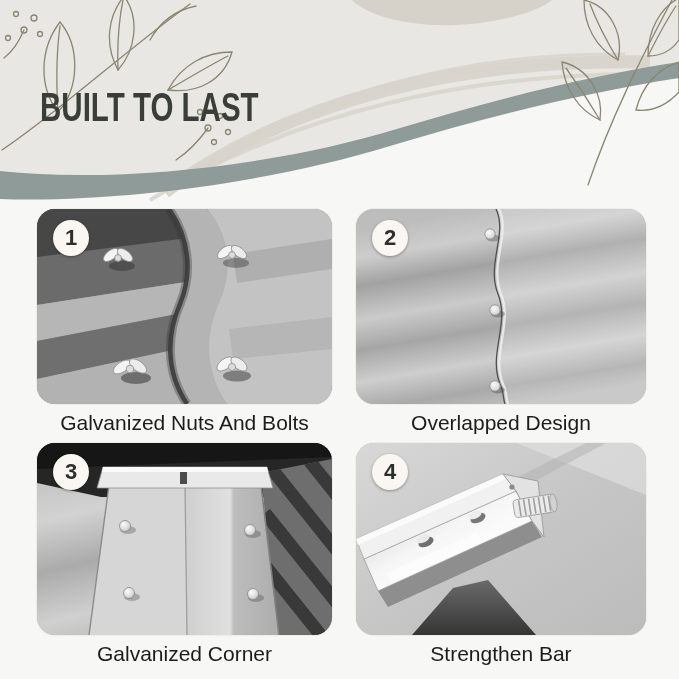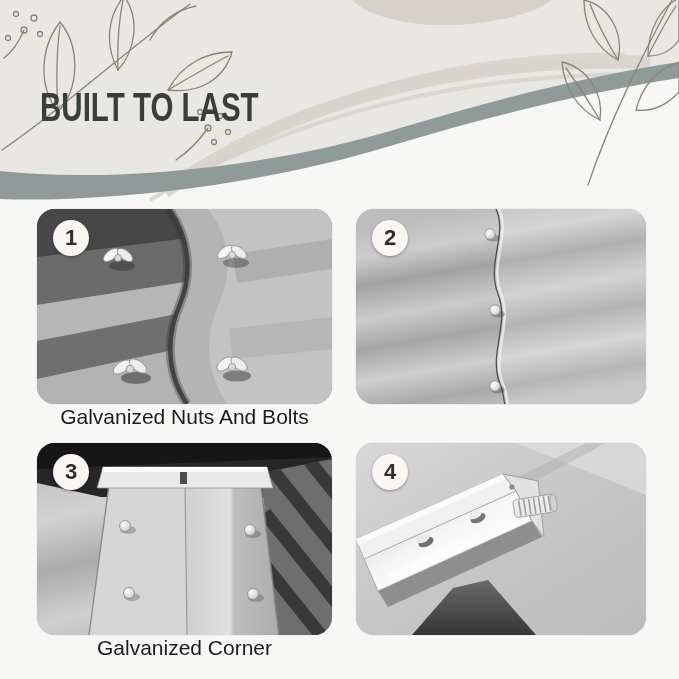--- a/index.html
+++ b/index.html
@@ -29,21 +29,21 @@
   .f1 .thumb,.f2 .thumb{height:195px;}
   .f3 .thumb,.f4 .thumb{height:192px;}
   .thumb svg{display:block;width:100%;height:100%;}
   .badge{
     position:absolute;left:16px;top:11px;width:36px;height:36px;border-radius:50%;
     background:#faf7f2;color:#2e2e2e;font-weight:bold;font-size:22px;
     display:flex;align-items:center;justify-content:center;
     box-shadow:0 1px 3px rgba(0,0,0,0.35);
   }
   .caption{
-    margin-top:1px;text-align:center;
+    margin-top:7px;text-align:center;
     font-size:21px;color:#1c1c1c;font-weight:normal;
     white-space:nowrap;
   }
 </style>
 </head>
 <body>
 
 <div class="stage">
 
   <svg class="header-bg" viewBox="0 0 679 215" aria-hidden="true">
@@ -190,20 +190,21 @@
             <circle r="5.2" fill="url(#p2screw)" stroke="#8f8f8f" stroke-width="0.8"></circle>
           </g>
           <g transform="translate(139,177)">
             <ellipse cx="3" cy="4" rx="7" ry="3.4" fill="#3c3c3c" opacity="0.35"></ellipse>
             <circle r="5.2" fill="url(#p2screw)" stroke="#8f8f8f" stroke-width="0.8"></circle>
           </g>
         </g>
       </svg>
       <div class="badge">2</div>
     </div>
+    <div class="caption">Overlapped Design</div>
   </div>
 
   <div class="feature f3">
     <div class="thumb">
       <svg viewBox="0 0 295 192" preserveAspectRatio="none" aria-hidden="true">
         <defs>
           <linearGradient id="p3left" x1="0" y1="0" x2="0" y2="1" gradientTransform="rotate(-20 0.5 0.5)">
             <stop offset="0" stop-color="#c2c2c2"></stop>
             <stop offset="0.25" stop-color="#d2d2d2"></stop>
             <stop offset="0.5" stop-color="#ababab"></stop>
@@ -322,15 +323,16 @@
             <line x1="189" y1="57" x2="189" y2="73"></line>
             <line x1="194" y1="57" x2="194" y2="73"></line>
           </g>
           <ellipse cx="198" cy="65" rx="3.4" ry="9" fill="#d2d2d2" stroke="#a0a0a0" stroke-width="0.8"></ellipse>
         </g>
 
         <path d="M30,130 L120,90 L126,99 L36,139 Z" fill="#ffffff" opacity="0.55"></path>
       </svg>
       <div class="badge">4</div>
     </div>
+    <div class="caption">Strengthen Bar</div>
   </div>
 
 </div>
 
 </body></html>

